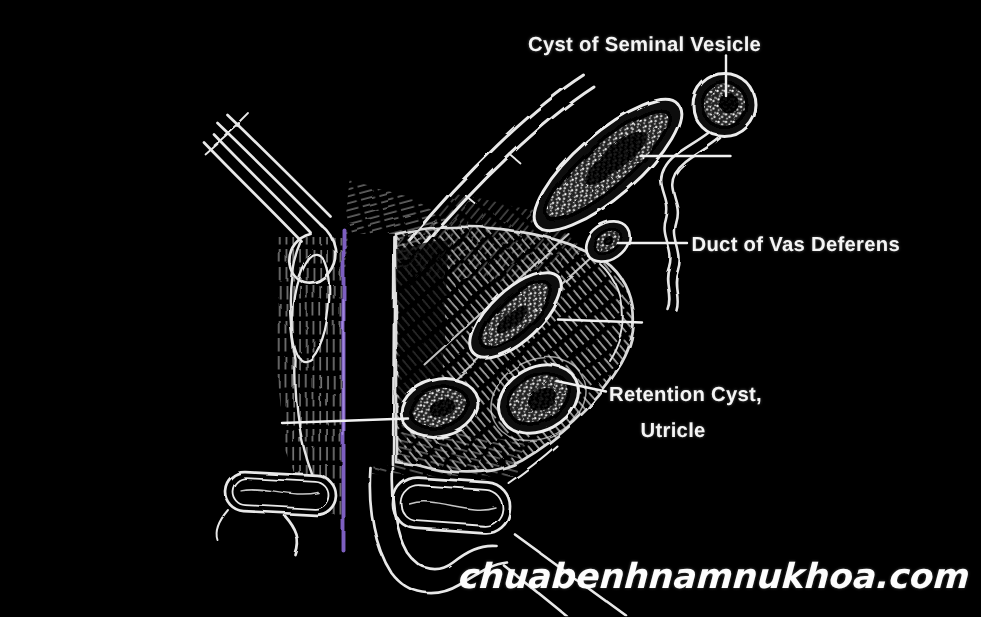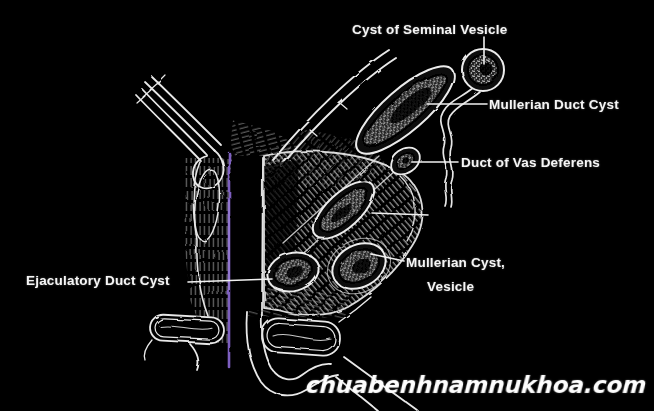--- a/index.html
+++ b/index.html
@@ -176,25 +176,23 @@
       <line x1="427" y1="104" x2="487" y2="104"></line>
       <line x1="412" y1="162" x2="458" y2="162"></line>
       <line x1="372" y1="213" x2="428" y2="215"></line>
       <line x1="371" y1="254" x2="404" y2="261"></line>
       <line x1="188" y1="282" x2="272" y2="279"></line>
     </g>
   </svg>
 
   <div class="lbl" style="left:352px;top:22px">Cyst of Seminal Vesicle</div>
 
-  <div class="lbl" style="left:489px;top:97px">Mullerian Duct Cyst</div>
 
   <div class="lbl" style="left:461px;top:155px">Duct of Vas Deferens</div>
 
 
-  <div class="lbl" style="left:406px;top:255px">Mullerian Cyst,</div>
+  <div class="lbl" style="left:406px;top:255px">Retention Cyst,</div>
 
-  <div class="lbl" style="left:427px;top:279px">Vesicle</div>
+  <div class="lbl" style="left:427px;top:279px">Utricle</div>
 
-  <div class="lbl" style="left:26px;top:273px">Ejaculatory Duct Cyst</div>
 
   <div class="watermark">chuabenhnamnukhoa.com</div>
 </div>
 
 </body></html>

